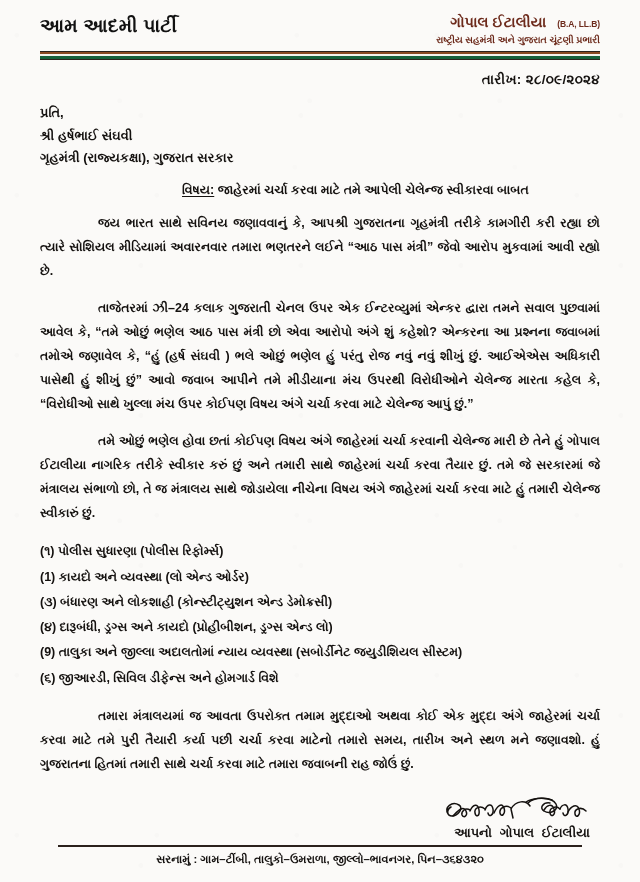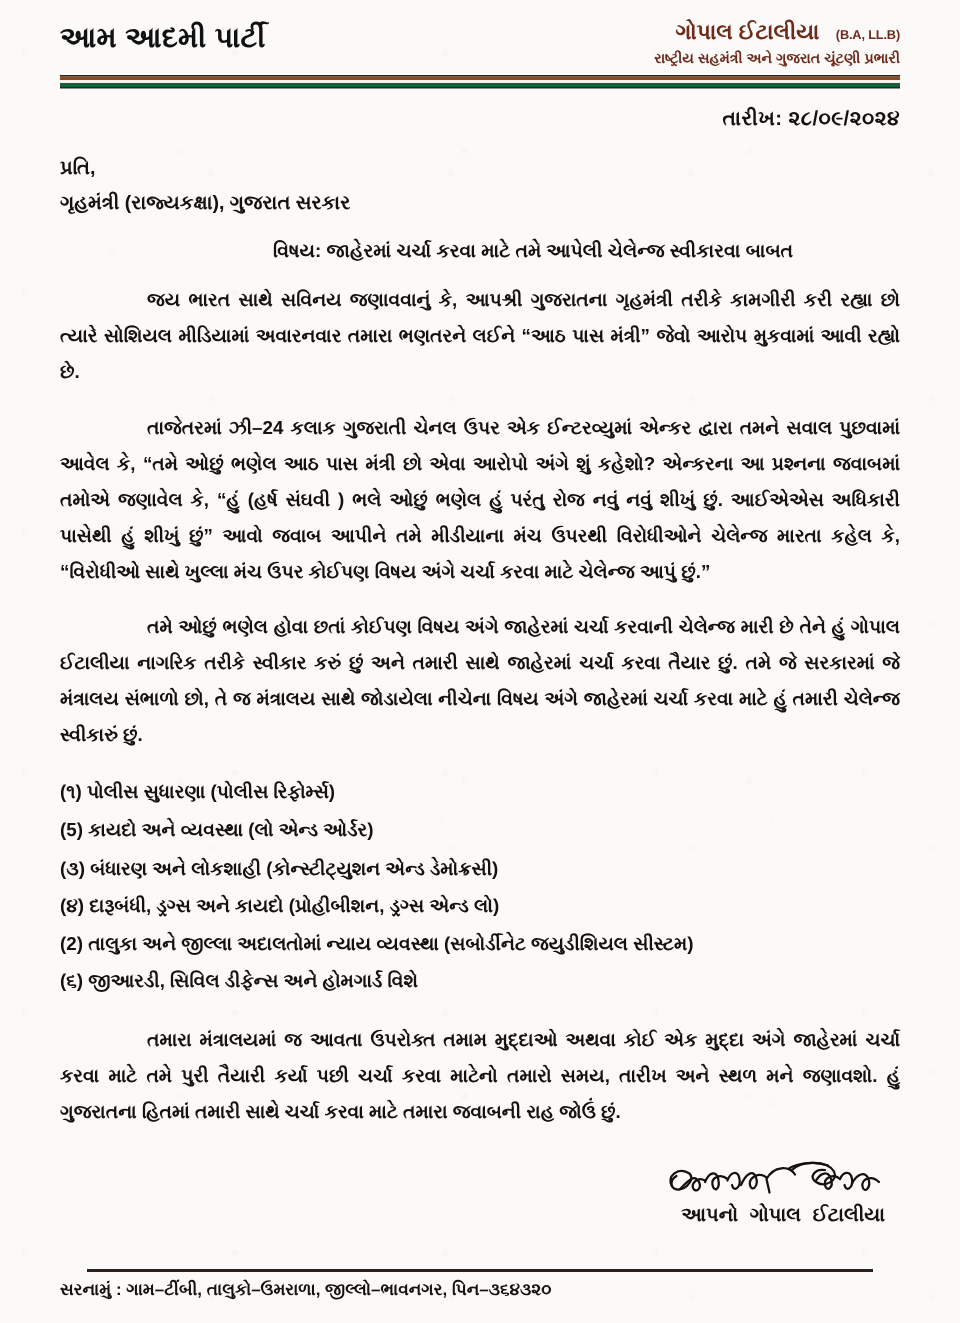--- a/index.html
+++ b/index.html
@@ -115,20 +115,21 @@
 
   
   .subject {
     margin-top: 14px;
     margin-left: 118px;
     font-size: 12.6px;
     font-weight: 700;
     color: #14110f;
   }
   .subject .label {
+    text-decoration: underline;
     text-underline-offset: 2px;
     padding-left: 24px;
   }
 
   
   .body-para {
     margin-top: 13px;
     font-size: 12.5px;
     font-weight: 700;
     line-height: 1.92;
@@ -172,21 +173,21 @@
     left: 40px;
     right: 40px;
     bottom: 16px;
   }
   .footer-rule {
     border-top: 2px solid #2b211c;
     margin: 0 18px 0 18px;
   }
   .footer-address {
     margin-top: 6px;
-    text-align: left;
+    text-align: center;
     font-size: 11.3px;
     font-weight: 700;
     color: #14110f;
     white-space: nowrap;
   }
 </style>
 </head>
 <body>
 
 <div class="paper-grain"></div>
@@ -203,37 +204,38 @@
       <div class="sender-role">રાષ્ટ્રીય સહમંત્રી અને ગુજરાત ચૂંટણી પ્રભારી</div>
     </div>
   </div>
 
   <div class="tricolor-rule"></div>
 
   <div class="date-line">તારીખ: ૨૮/૦૯/૨૦૨૪</div>
 
   <div class="recipient">
     <div>પ્રતિ,</div>
+    <div>શ્રી હર્ષભાઈ સંઘવી</div>
     <div>ગૃહમંત્રી (રાજ્યકક્ષા), ગુજરાત સરકાર</div>
   </div>
 
   <div class="subject">
     <span class="label">વિષય:</span><span> જાહેરમાં ચર્ચા કરવા માટે તમે આપેલી ચેલેન્જ સ્વીકારવા બાબત</span>
   </div>
 
   <div class="body-para">જય ભારત સાથે સવિનય જણાવવાનું કે, આપશ્રી ગુજરાતના ગૃહમંત્રી તરીકે કામગીરી કરી રહ્યા છો ત્યારે સોશિયલ મીડિયામાં અવારનવાર તમારા ભણતરને લઈને “આઠ પાસ મંત્રી” જેવો આરોપ મુકવામાં આવી રહ્યો છે.</div>
   <div class="body-para">તાજેતરમાં ઝી–24 કલાક ગુજરાતી ચેનલ ઉપર એક ઈન્ટરવ્યુમાં એન્કર દ્વારા તમને સવાલ પુછવામાં આવેલ કે, “તમે ઓછું ભણેલ આઠ પાસ મંત્રી છો એવા આરોપો અંગે શું કહેશો? એન્કરના આ પ્રશ્નના જવાબમાં તમોએ જણાવેલ કે, “હું (હર્ષ સંઘવી ) ભલે ઓછું ભણેલ હું પરંતુ રોજ નવું નવું શીખું છું. આઈએએસ અધિકારી પાસેથી હું શીખું છું” આવો જવાબ આપીને તમે મીડીયાના મંચ ઉપરથી વિરોધીઓને ચેલેન્જ મારતા કહેલ કે, “વિરોધીઓ સાથે ખુલ્લા મંચ ઉપર કોઈપણ વિષય અંગે ચર્ચા કરવા માટે ચેલેન્જ આપું છું.”</div>
   <div class="body-para">તમે ઓછું ભણેલ હોવા છતાં કોઈપણ વિષય અંગે જાહેરમાં ચર્ચા કરવાની ચેલેન્જ મારી છે તેને હું ગોપાલ ઈટાલીયા નાગરિક તરીકે સ્વીકાર કરું છું અને તમારી સાથે જાહેરમાં ચર્ચા કરવા તૈયાર છું. તમે જે સરકારમાં જે મંત્રાલય સંભાળો છો, તે જ મંત્રાલય સાથે જોડાયેલા નીચેના વિષય અંગે જાહેરમાં ચર્ચા કરવા માટે હું તમારી ચેલેન્જ સ્વીકારું છું.</div>
 
   <div class="points">
     <div class="point-row">(૧) પોલીસ સુધારણા (પોલીસ રિફોર્મ્સ)</div>
-    <div class="point-row">(5) કાયદો અને વ્યવસ્થા (લો એન્ડ ઓર્ડર)</div>
+    <div class="point-row">(1) કાયદો અને વ્યવસ્થા (લો એન્ડ ઓર્ડર)</div>
     <div class="point-row">(૩) બંધારણ અને લોકશાહી (કોન્સ્ટીટ્યુશન એન્ડ ડેમોક્રસી)</div>
     <div class="point-row">(૪) દારૂબંધી, ડ્રગ્સ અને કાયદો (પ્રોહીબીશન, ડ્રગ્સ એન્ડ લો)</div>
-    <div class="point-row">(2) તાલુકા અને જીલ્લા અદાલતોમાં ન્યાય વ્યવસ્થા (સબોર્ડીનેટ જયુડીશિયલ સીસ્ટમ)</div>
+    <div class="point-row">(9) તાલુકા અને જીલ્લા અદાલતોમાં ન્યાય વ્યવસ્થા (સબોર્ડીનેટ જયુડીશિયલ સીસ્ટમ)</div>
     <div class="point-row">(૬) જીઆરડી, સિવિલ ડીફેન્સ અને હોમગાર્ડ વિશે</div>
   </div>
 
   <div class="body-para">તમારા મંત્રાલયમાં જ આવતા ઉપરોક્ત તમામ મુદ્દાઓ અથવા કોઈ એક મુદ્દા અંગે જાહેરમાં ચર્ચા કરવા માટે તમે પુરી તૈયારી કર્યા પછી ચર્ચા કરવા માટેનો તમારો સમય, તારીખ અને સ્થળ મને જણાવશો. હું ગુજરાતના હિતમાં તમારી સાથે ચર્ચા કરવા માટે તમારા જવાબની રાહ જોઉં છું.</div>
 
   <div class="signature-block">
     <svg class="signature-mark" width="150" height="34" viewBox="0 0 150 34">
       <g fill="none" stroke="#14110f" stroke-width="1.5" stroke-linecap="round" stroke-linejoin="round">
         <path d="M8 20 C4 13, 12 7, 19 11 C24 14, 18 22, 12 22 C7 22, 6 16, 11 13"></path>
         <path d="M13 22 C18 17, 23 11, 26 17 C28 21, 24 25, 22 21 C21 18, 25 13, 30 16"></path>

